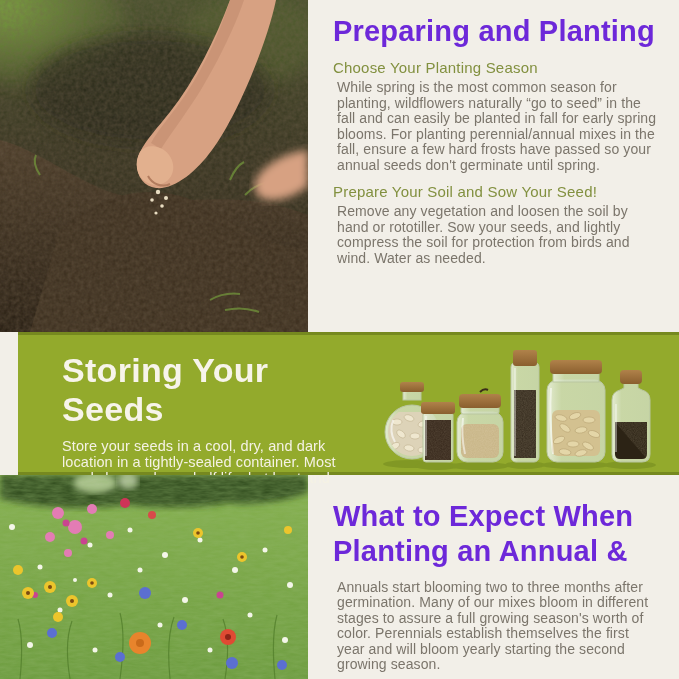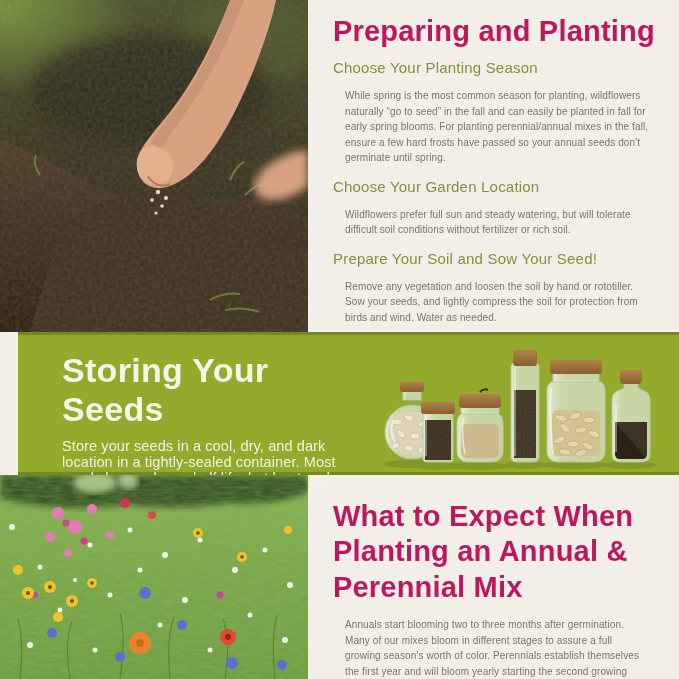--- a/index.html
+++ b/index.html
@@ -4,24 +4,24 @@
 <style>
   html,body{margin:0;padding:0;background:#ffffff;}
   .page{
     position:relative;width:679px;height:679px;overflow:hidden;
     font-family:"Liberation Sans",sans-serif;
     background:#f2efe8;
   }
   
   .top-photo{position:absolute;left:0;top:0;width:308px;height:332px;}
   .top-text{position:absolute;left:308px;top:0;width:371px;height:332px;box-sizing:border-box;padding:14px 18px 0 25px;}
-  .main-title{margin:0 0 10px 0;font-size:29px;font-weight:700;color:#be185d;line-height:1.22;letter-spacing:.2px;}
+  .main-title{margin:0 0 10px 0;font-size:29px;font-weight:700;color:#6d28d9;line-height:1.22;letter-spacing:.2px;}
   .main-title span{display:block;}
   .sub-head{margin:10px 0 2px 0;font-size:15px;font-weight:400;color:#82903f;letter-spacing:.2px;}
-  .body-text{margin:12px;font-size:10px;color:#7b756b;line-height:1.16;letter-spacing:.1px;}
+  .body-text{margin:4px;font-size:14px;color:#7b756b;line-height:1.16;letter-spacing:.1px;}
   .body-text{line-height:15.5px;}
   
   .band{
     position:absolute;left:18px;top:332px;width:679px;height:143px;box-sizing:border-box;
     background:#93aa2c;border-top:3px solid #76891f;border-bottom:3px solid #76891f;
   }
   .band-text{position:absolute;left:44px;top:16px;width:310px;}
   .band-title{margin:0 0 10px 0;font-size:34px;font-weight:700;color:#f7f4ea;letter-spacing:.3px;}
   .band-body{margin:0;font-size:14.5px;color:#f5f2e4;line-height:15.8px;letter-spacing:.1px;}
   .jars{position:absolute;right:28px;bottom:2px;width:290px;height:126px;}
@@ -98,24 +98,20 @@
     </svg>
   </div>
 
   <div class="top-text">
     <h1 class="main-title">
       <span>Preparing and Planting</span>
     </h1>
     <div>
       <h3 class="sub-head">Choose Your Planting Season</h3>
       <p class="body-text">While spring is the most common season for planting, wildflowers naturally “go to seed” in the fall and can easily be planted in fall for early spring blooms. For planting perennial/annual mixes in the fall, ensure a few hard frosts have passed so your annual seeds don't germinate until spring.</p>
-    </div>
-    <div>
-      <h3 class="sub-head">Choose Your Garden Location</h3>
-      <p class="body-text">Wildflowers prefer full sun and steady watering, but will tolerate difficult soil conditions without fertilizer or rich soil.</p>
     </div>
     <div>
       <h3 class="sub-head">Prepare Your Soil and Sow Your Seed!</h3>
       <p class="body-text">Remove any vegetation and loosen the soil by hand or rototiller. Sow your seeds, and lightly compress the soil for protection from birds and wind. Water as needed.</p>
     </div>
   </div>
 
   <div class="band">
     <div class="band-text">
       <h2 class="band-title">Storing Your Seeds</h2>
@@ -339,18 +335,17 @@
 
       <circle cx="228" cy="162" r="8" fill="#e04a33"></circle>
       <circle cx="228" cy="162" r="3" fill="#8f2418"></circle>
     </svg>
   </div>
 
   <div class="bottom-text">
     <h1 class="main-title">
       <span>What to Expect When</span>
       <span>Planting an Annual &amp;</span>
-      <span>Perennial Mix</span>
     </h1>
     <p class="body-text">Annuals start blooming two to three months after germination. Many of our mixes bloom in different stages to assure a full growing season's worth of color. Perennials establish themselves the first year and will bloom yearly starting the second growing season.</p>
   </div>
 
 </div>
 
 </body></html>

